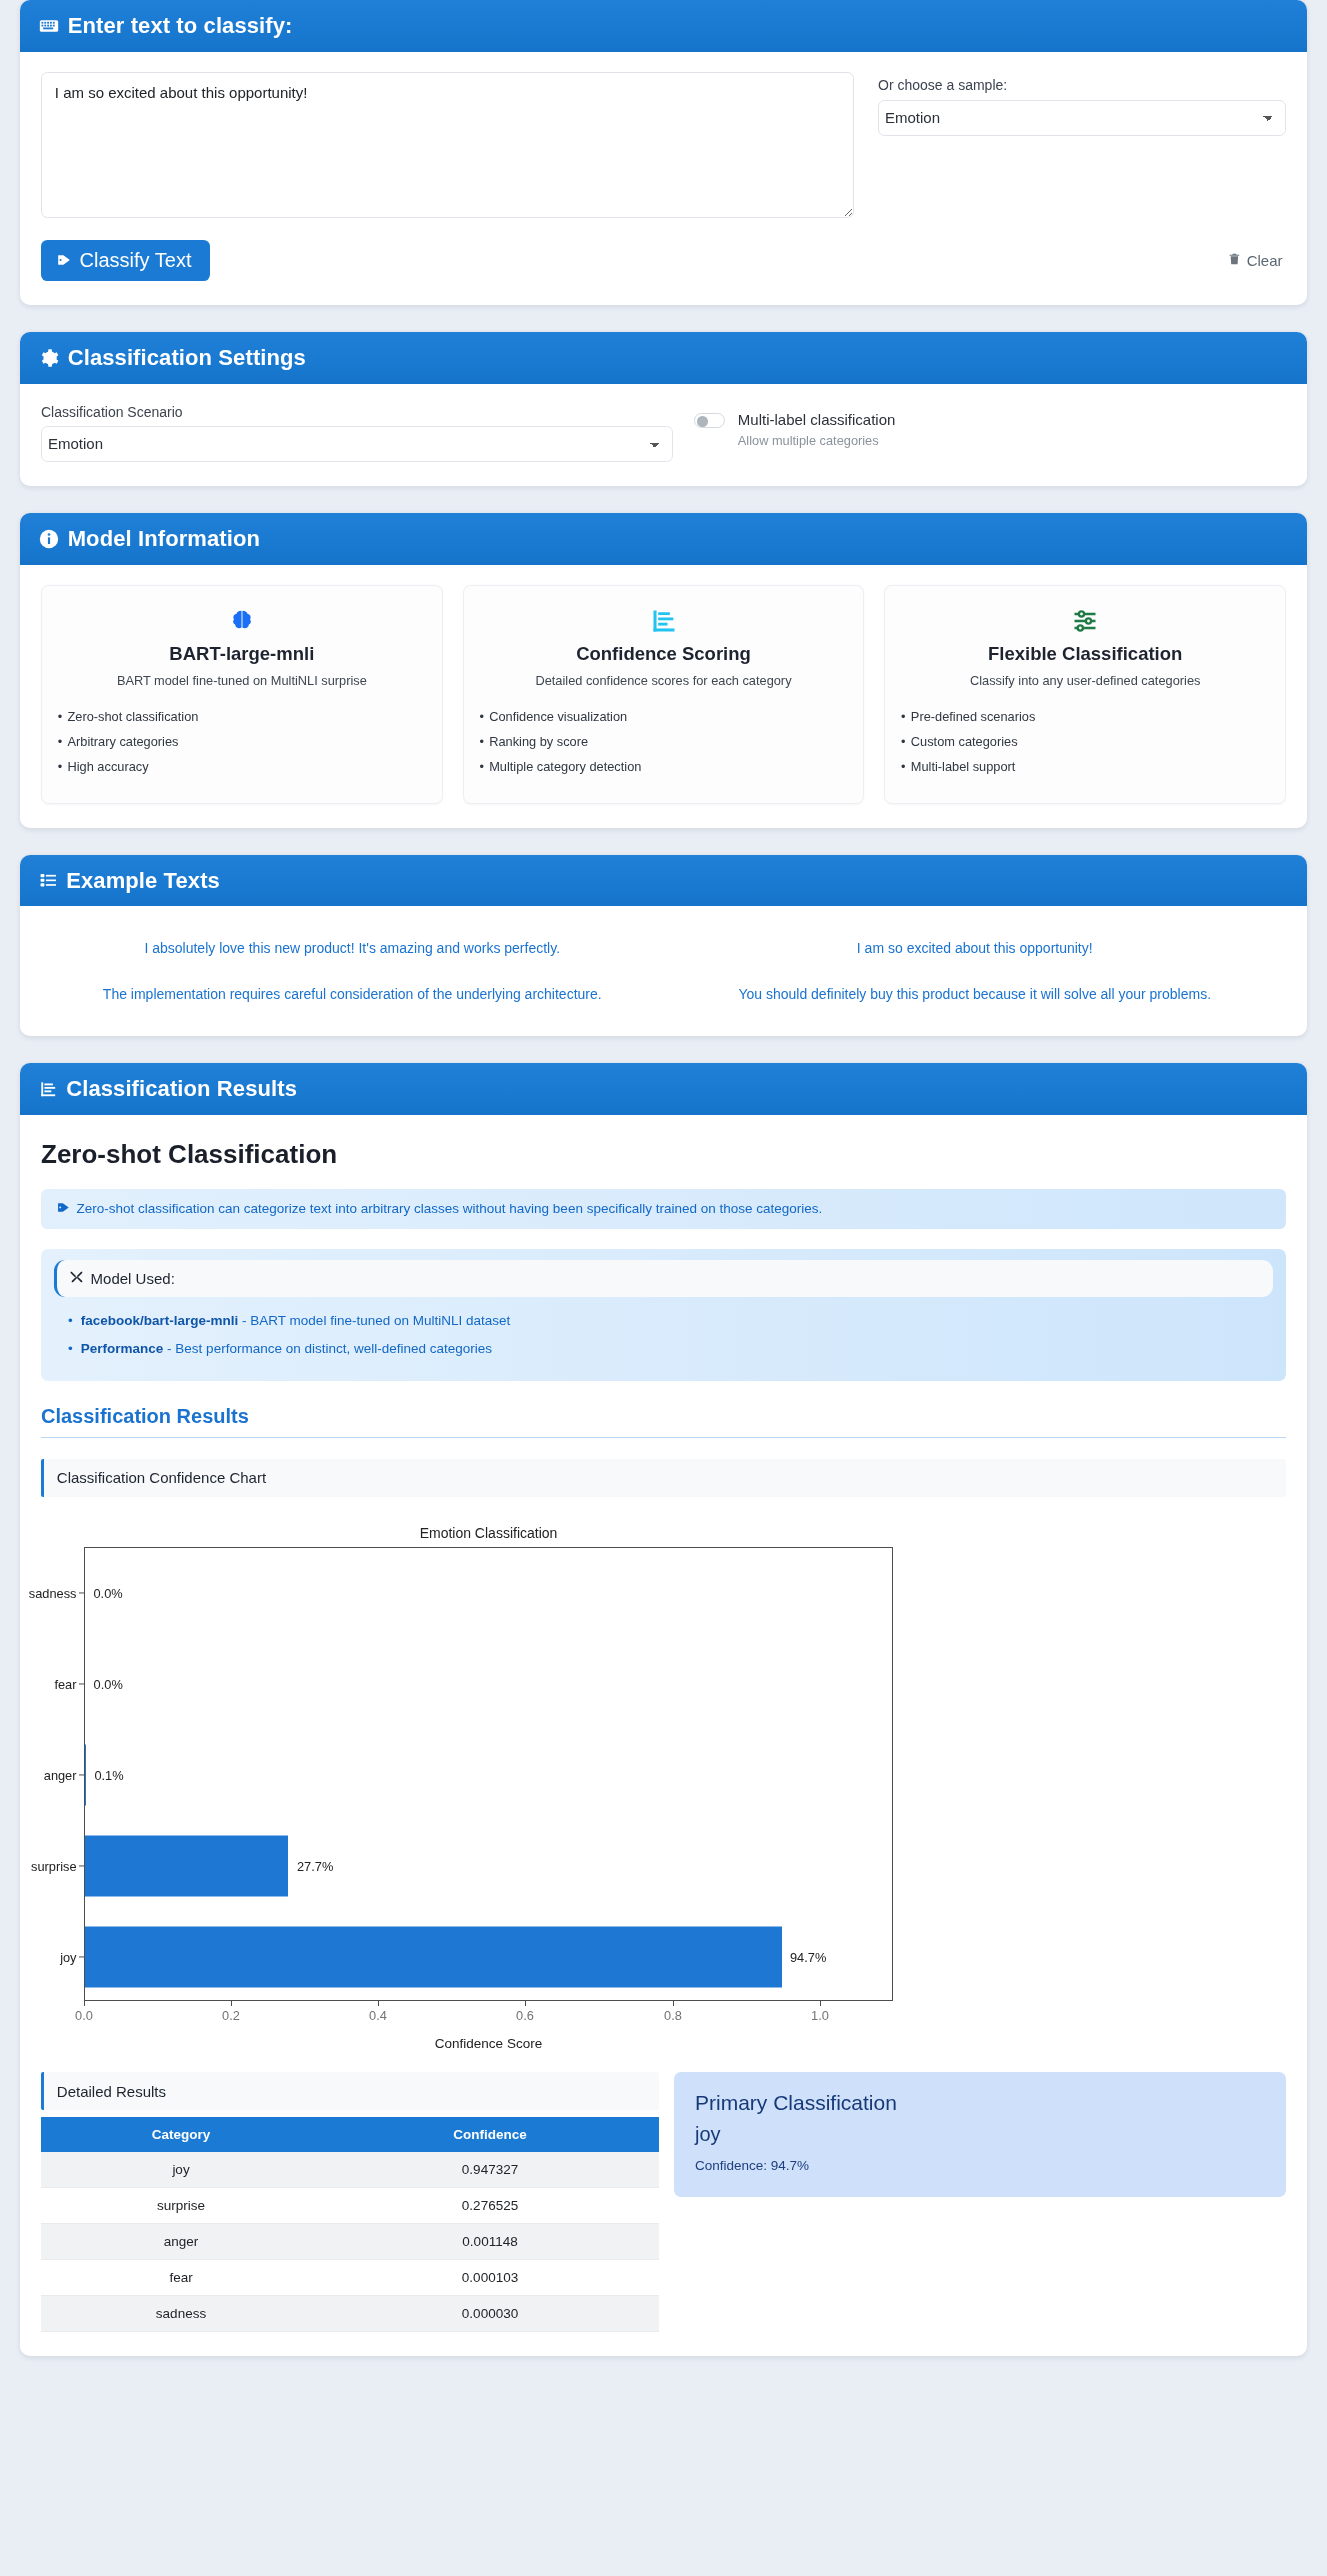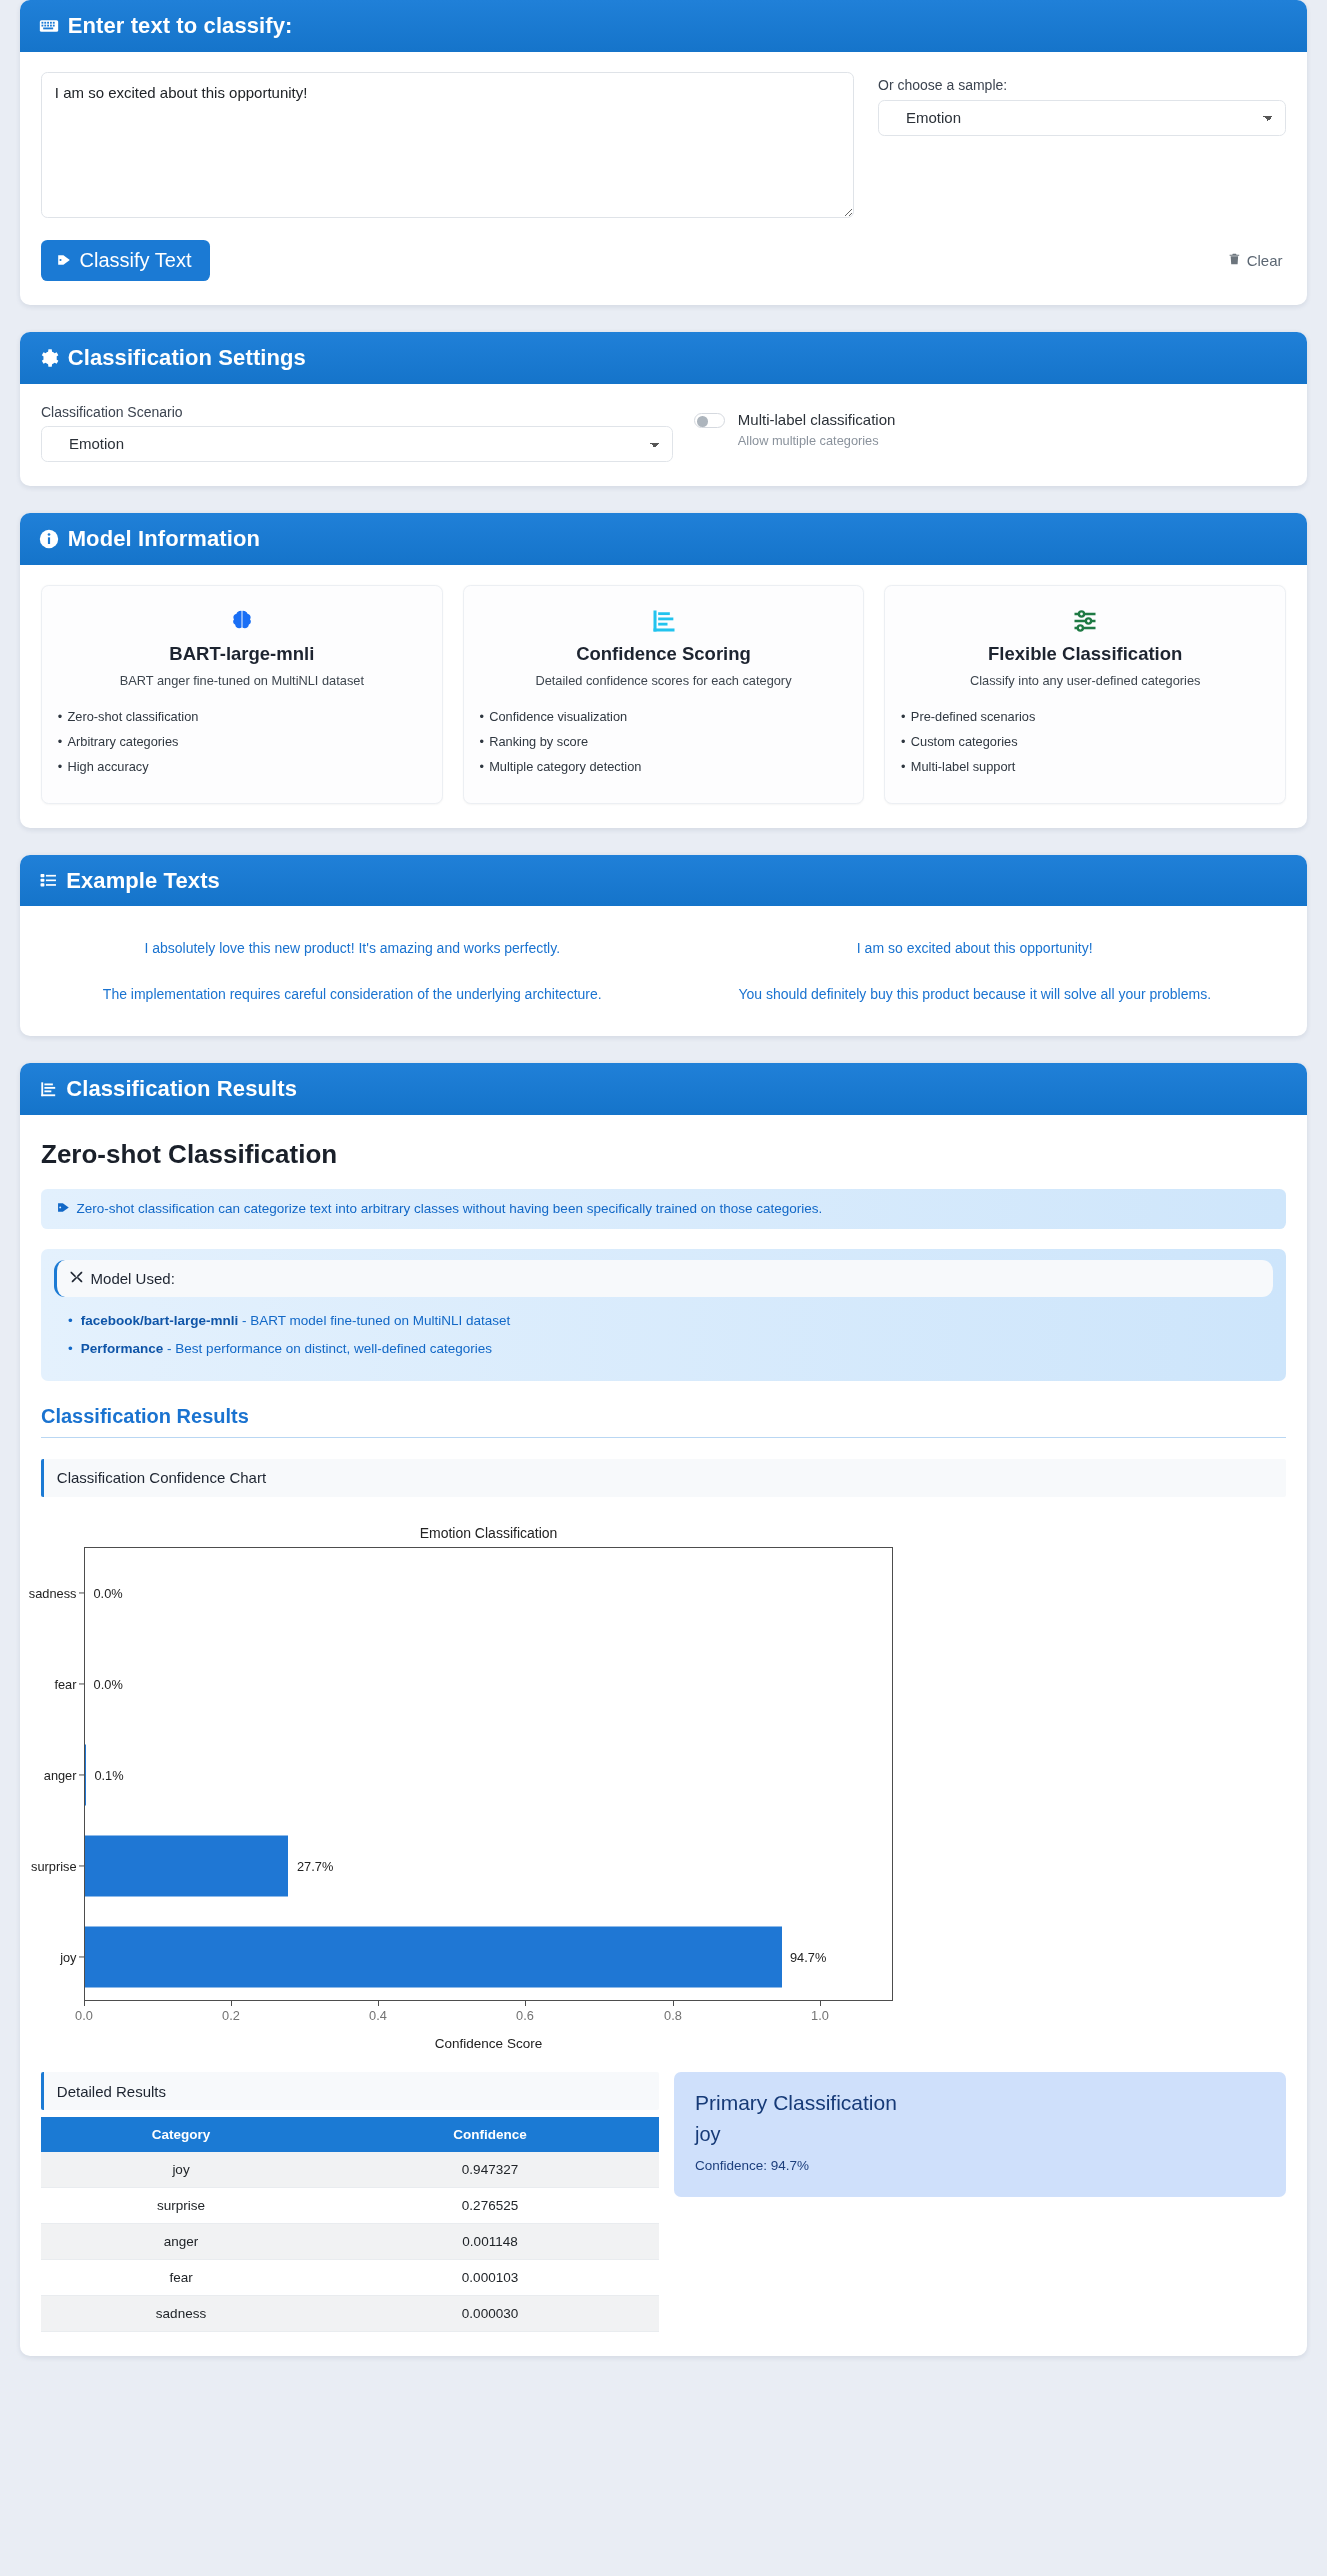--- a/index.html
+++ b/index.html
@@ -51,21 +51,21 @@
     resize: vertical;
     outline: none;
     background:#fff;
   }
   .label-sm { font-size: 14px; color: #3c4450; margin-bottom: 6.4px; }
   select.sel {
     width: 100%;
     height: 36px;
     border: 0.7px solid #e0e4e9;
     border-radius: 6.4px;
-    padding: 0 27px;
+    padding: 0 6px;
     font-size: 15px;
     font-family: "Liberation Sans", sans-serif;
     color: #2b3138;
     background: #fff;
     appearance: none;
     -webkit-appearance: none;
     background-image: linear-gradient(45deg,transparent 50%,#555 50%),linear-gradient(135deg,#555 50%,transparent 50%);
     background-position: calc(100% - 17px) 15.6px, calc(100% - 12px) 15.6px;
     background-size: 5px 5px, 5px 5px;
     background-repeat: no-repeat;
@@ -300,21 +300,21 @@
     <div class="card-body">
       <div class="feat-grid">
 
         <div class="feat">
           <div class="ficon">
             <svg width="28" height="28" viewBox="0 0 24 24" fill="#1a6ff5">
                 <path d="M11.2 3.2c-2.1 0-3.6 1.2-3.9 2.5-1.6.3-2.7 1.5-2.7 3 0 .7.2 1.3.6 1.8-.5.5-.8 1.2-.8 2 0 1.2.7 2.2 1.8 2.7.1 1.7 1.6 3 3.4 3 .8 0 1.5-.3 2-.7V3.4c-.2-.1-.3-.2-.4-.2zm1.6 0c-.1 0-.2.1-.4.2v14.1c.5.4 1.2.7 2 .7 1.8 0 3.3-1.3 3.4-3 1.1-.5 1.8-1.5 1.8-2.7 0-.8-.3-1.5-.8-2 .4-.5.6-1.1.6-1.8 0-1.5-1.1-2.7-2.7-3-.3-1.3-1.8-2.5-3.9-2.5z"></path>
               </svg>
           </div>
           <h3>BART-large-mnli</h3>
-          <div class="fsub">BART anger fine-tuned on MultiNLI dataset</div>
+          <div class="fsub">BART model fine-tuned on MultiNLI surprise</div>
           <ul>
             <li>Zero-shot classification</li>
             <li>Arbitrary categories</li>
             <li>High accuracy</li>
           </ul>
         </div>
 
         <div class="feat">
           <div class="ficon">
             <svg width="28" height="28" viewBox="0 0 24 24" fill="#22c3ee">

